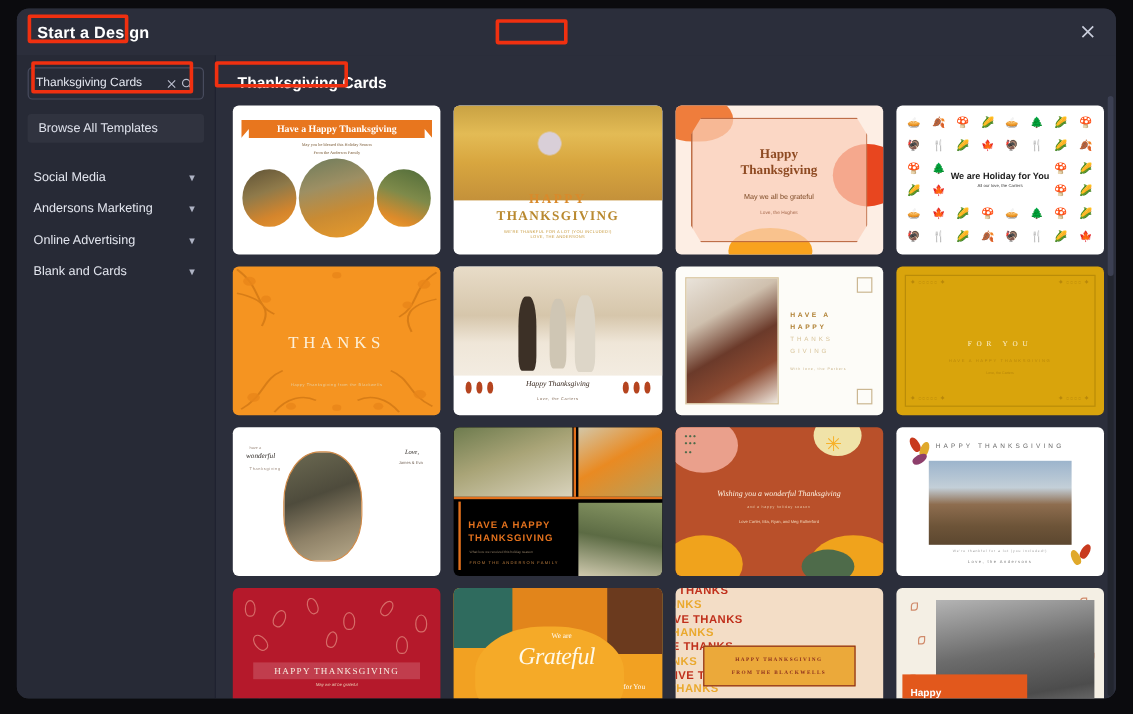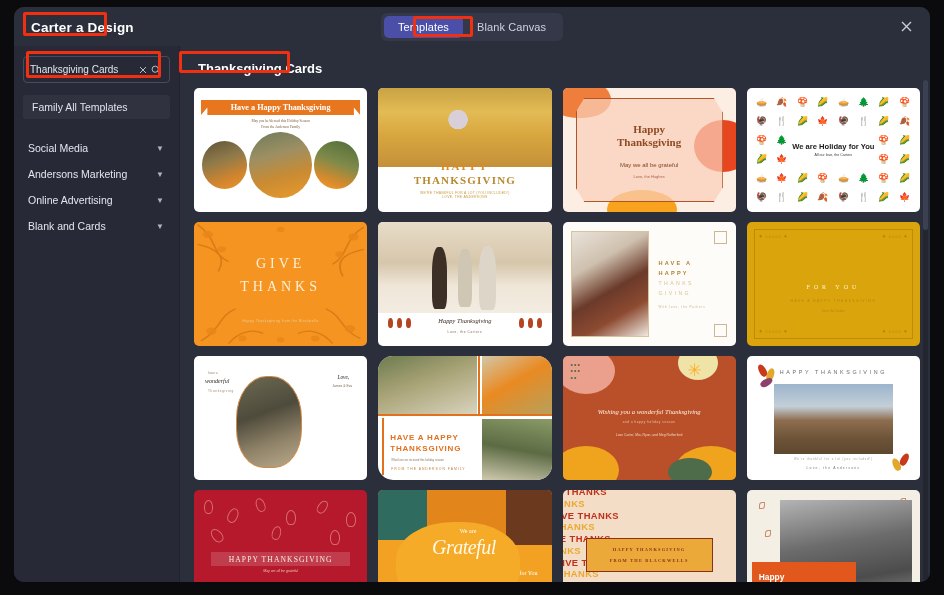--- a/index.html
+++ b/index.html
@@ -166,21 +166,21 @@
   .c9 .pump { position: absolute; left: 36%; top: 16%; width: 66px; height: 92px;
     background: linear-gradient(160deg,#6c6a52 0%,#4e4b3c 40%,#8f8268 70%,#b9ab8c 100%);
     border: 1.2px solid #d08a48; border-radius: 46% 46% 42% 42%; transform: translateX(-20px); }
   .c9 .t1 { position: absolute; left: 14px; top: 15px; font-size: 3.2px; color: #9c8a7d; }
   .c9 .t2 { position: absolute; left: 11px; top: 22px; font-size: 6px; color: #2f2a26; font-style: italic; font-family:"Liberation Serif",serif; }
   .c9 .t3 { position: absolute; left: 14px; top: 33px; font-size: 3.2px; color: #9c8a7d; letter-spacing: .6px; }
   .c9 .t4 { position: absolute; right: 18px; top: 18px; font-size: 5.4px; color: #2f2a26; font-style: italic; font-family:"Liberation Serif",serif; }
   .c9 .t5 { position: absolute; right: 15px; top: 28px; font-size: 3.4px; color: #7c6d61; }
 
   
-  .c10 { background: #ffffff; border-radius: 15px; }
+  .c10 { background: #000000; }
   .c10 .p1 { position: absolute; left: 0; top: 0; width: 57%; height: 47%;
     background: linear-gradient(160deg,#6d7b4e 0%,#a9a477 45%,#d9d3bd 100%); }
   .c10 .p2 { position: absolute; right: 0; top: 0; width: 40%; height: 47%;
     background: linear-gradient(150deg,#d3c7a8 0%,#e98a22 45%,#b7a05c 100%); }
   .c10 .p3 { position: absolute; right: 0; bottom: 0; width: 40%; height: 49%;
     background: linear-gradient(190deg,#8b9a66 0%,#5c6b44 50%,#cfc9ae 100%); }
   .c10 .bar { position: absolute; background: #e2711d; }
   .c10 .t1 { position: absolute; left: 12px; bottom: 38px; font-size: 8px; font-weight: bold; color: #e2711d; letter-spacing: .8px; }
   .c10 .t2 { position: absolute; left: 12px; bottom: 27px; font-size: 8px; font-weight: bold; color: #e2711d; letter-spacing: .8px; }
   .c10 .t3 { position: absolute; left: 13px; bottom: 18px; font-size: 2.8px; color: #8c7a63; }
@@ -236,26 +236,22 @@
   .c16 .t1 { position: absolute; left: 12px; bottom: 32px; font-size: 8.4px; font-weight: bold; color: #fff; }
   .c16 .lf { position: absolute; width: 6px; height: 7px; border: .7px solid #d08a6a; border-radius: 50% 0 50% 0; }
 </style>
 </head>
 <body>
 
 <div id="app">
   <div class="modal">
 
     <div class="titlebar">
-      <div class="start-title">Carter a Design</div>
-
-      <div class="tabs">
-        <div class="tab active">Templates</div>
-        <div class="tab">Blank Canvas</div>
-      </div>
+      <div class="start-title">Start a Design</div>
+
 
       <div class="close-btn">
         <svg width="13" height="13" viewBox="0 0 13 13">
             <path d="M2 2 L11 11 M11 2 L2 11" stroke="currentColor" stroke-width="1.4" fill="none"></path>
           </svg>
       </div>
     </div>
 
     <div class="body">
 
@@ -269,21 +265,21 @@
               </svg>
           </span>
           <span class="search-ic">
             <svg width="10" height="10" viewBox="0 0 10 10">
                 <circle cx="4.2" cy="4.2" r="3.1" stroke="currentColor" stroke-width="1" fill="none"></circle>
                 <path d="M6.6 6.6 L9 9" stroke="currentColor" stroke-width="1"></path>
               </svg>
           </span>
         </div>
 
-        <div class="nav-item">Family All Templates</div>
+        <div class="nav-item">Browse All Templates</div>
 
         <div class="nav-gap"></div>
 
         <div class="cat">
           <span>Social Media</span>
           <span class="chev">▼</span>
         </div>
         <div class="cat">
           <span>Andersons Marketing</span>
           <span class="chev">▼</span>
@@ -412,21 +408,20 @@
                   <circle cx="92" cy="12" r="3"></circle>
                 <circle cx="84" cy="26" r="2.4"></circle>
                   <circle cx="10" cy="88" r="3"></circle>
                   <circle cx="28" cy="94" r="2.4"></circle>
                 <circle cx="90" cy="86" r="3"></circle>
                   <circle cx="70" cy="94" r="2.4"></circle>
                   <circle cx="50" cy="6" r="2.2"></circle>
                 <circle cx="50" cy="95" r="2.2"></circle>
               </g>
             </svg>
-            <div class="ctr t1">GIVE</div>
             <div class="ctr t2">THANKS</div>
             <div class="ctr t3">Happy Thanksgiving from the Blackwells</div>
           </div>
 
           <div class="card c6">
             <div class="img">
               <div class="sil" style="left:31%;top:28%;width:15px;height:62px;background:#3c3026;"></div>
               <div class="sil" style="left:46%;top:30%;width:14px;height:58px;background:#cfc6b4;"></div>
               <div class="sil" style="left:58%;top:26%;width:17px;height:64px;background:#ddd6c8;"></div>
             </div>

